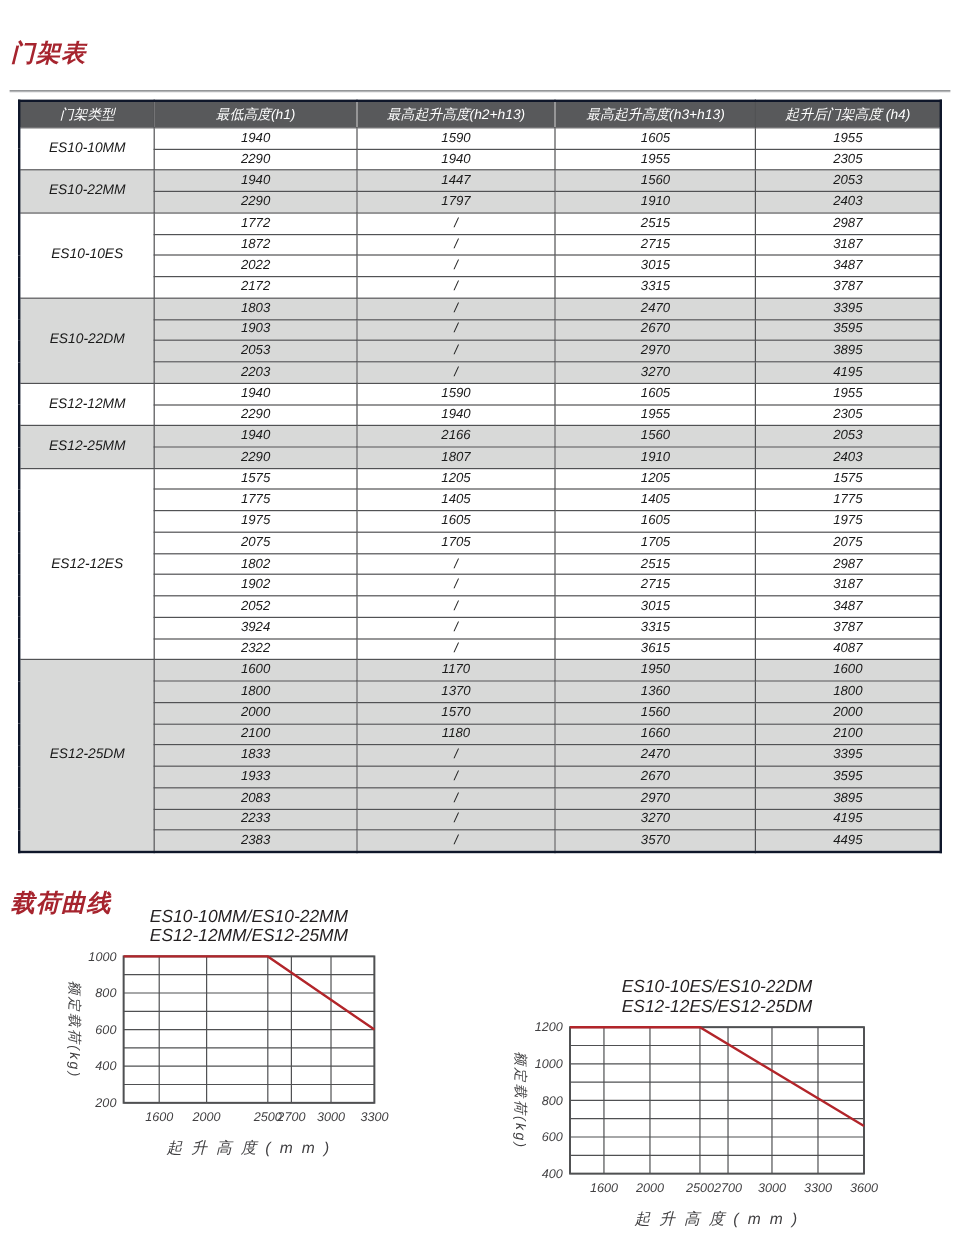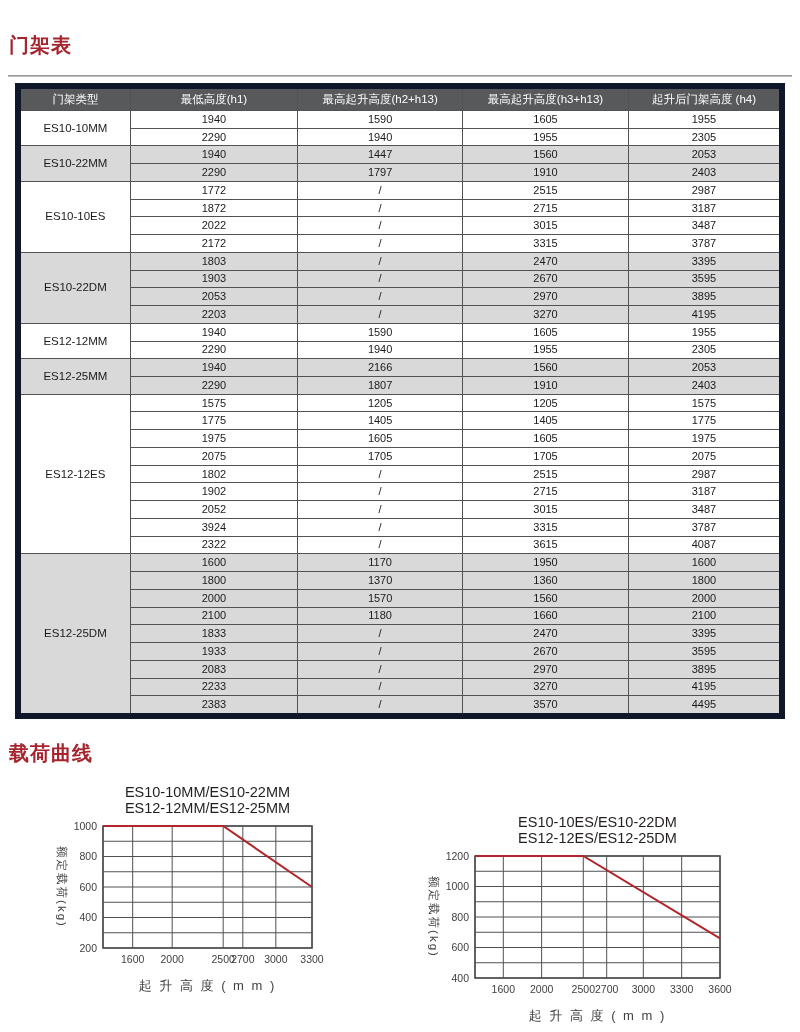--- a/index.html
+++ b/index.html
@@ -1,34 +1,35 @@
 <!DOCTYPE html>
 <html><head>
 <meta charset="utf-8">
 <style>
   html,body { margin:0; padding:0; background:#fff; }
   #page {
     position:relative; width:800px; height:1032px; background:#ffffff;
     font-family:"Liberation Sans","DejaVu Sans",sans-serif; color:#1a1a1a;
     overflow:hidden;
+    font-style:italic;
   }
   .section-title {
     position:absolute; left:9px; font-size:20px; font-weight:bold;
     color:#a6242e; letter-spacing:1px; line-height:24px;
   }
   #title-mast { top:33px; }
   #title-curves { top:741px;text-align:right; }
   #divider-rule {
     position:absolute; left:8px; top:75px; width:784px; height:2px;
     background:linear-gradient(#85878a,#cfd0d2);
   }
   #mast-table {
     position:absolute; left:15px; top:83px; width:770px;
     border-collapse:collapse; table-layout:fixed;
-    border:6px solid #0f172a;
+    border:2px solid #0f172a;
   }
   #mast-table th, #mast-table td {
     border:1px solid #515254; padding:0; text-align:center;
     overflow:hidden; white-space:nowrap;
   }
   #mast-table thead th {
     background:#58595b; color:#ffffff; font-weight:normal;
     font-size:11.5px; height:21px;
   }
   #mast-table td { font-size:11px; height:16.74px; line-height:15px; background:#ffffff; }
@@ -279,21 +280,21 @@
           <td class="shaded">2383</td>
           <td class="shaded">/</td>
           <td class="shaded">3570</td>
           <td class="shaded">4495</td>
         </tr>
       </tbody>
   </table>
 
   <div id="title-curves" class="section-title">载荷曲线</div>
 
-  <div class="chart" id="chart-0" style="left: 40px; top: 773px;">
+  <div class="chart" id="chart-0" style="left: 40px; top: 744px;">
       <svg width="312" height="232">
         <text x="167.5" y="24" text-anchor="middle" class="chart-title">ES10-10MM/ES10-22MM</text>
         <text x="167.5" y="40" text-anchor="middle" class="chart-title">ES12-12MM/ES12-25MM</text>
         <line x1="63" y1="53" x2="272" y2="53" stroke="#4f5052" stroke-width="1"></line>
         <line x1="63" y1="68.25" x2="272" y2="68.25" stroke="#4f5052" stroke-width="1"></line>
         <line x1="63" y1="83.5" x2="272" y2="83.5" stroke="#4f5052" stroke-width="1"></line>
         <line x1="63" y1="98.75" x2="272" y2="98.75" stroke="#4f5052" stroke-width="1"></line>
         <line x1="63" y1="114" x2="272" y2="114" stroke="#4f5052" stroke-width="1"></line>
         <line x1="63" y1="129.25" x2="272" y2="129.25" stroke="#4f5052" stroke-width="1"></line>
         <line x1="63" y1="144.5" x2="272" y2="144.5" stroke="#4f5052" stroke-width="1"></line>

